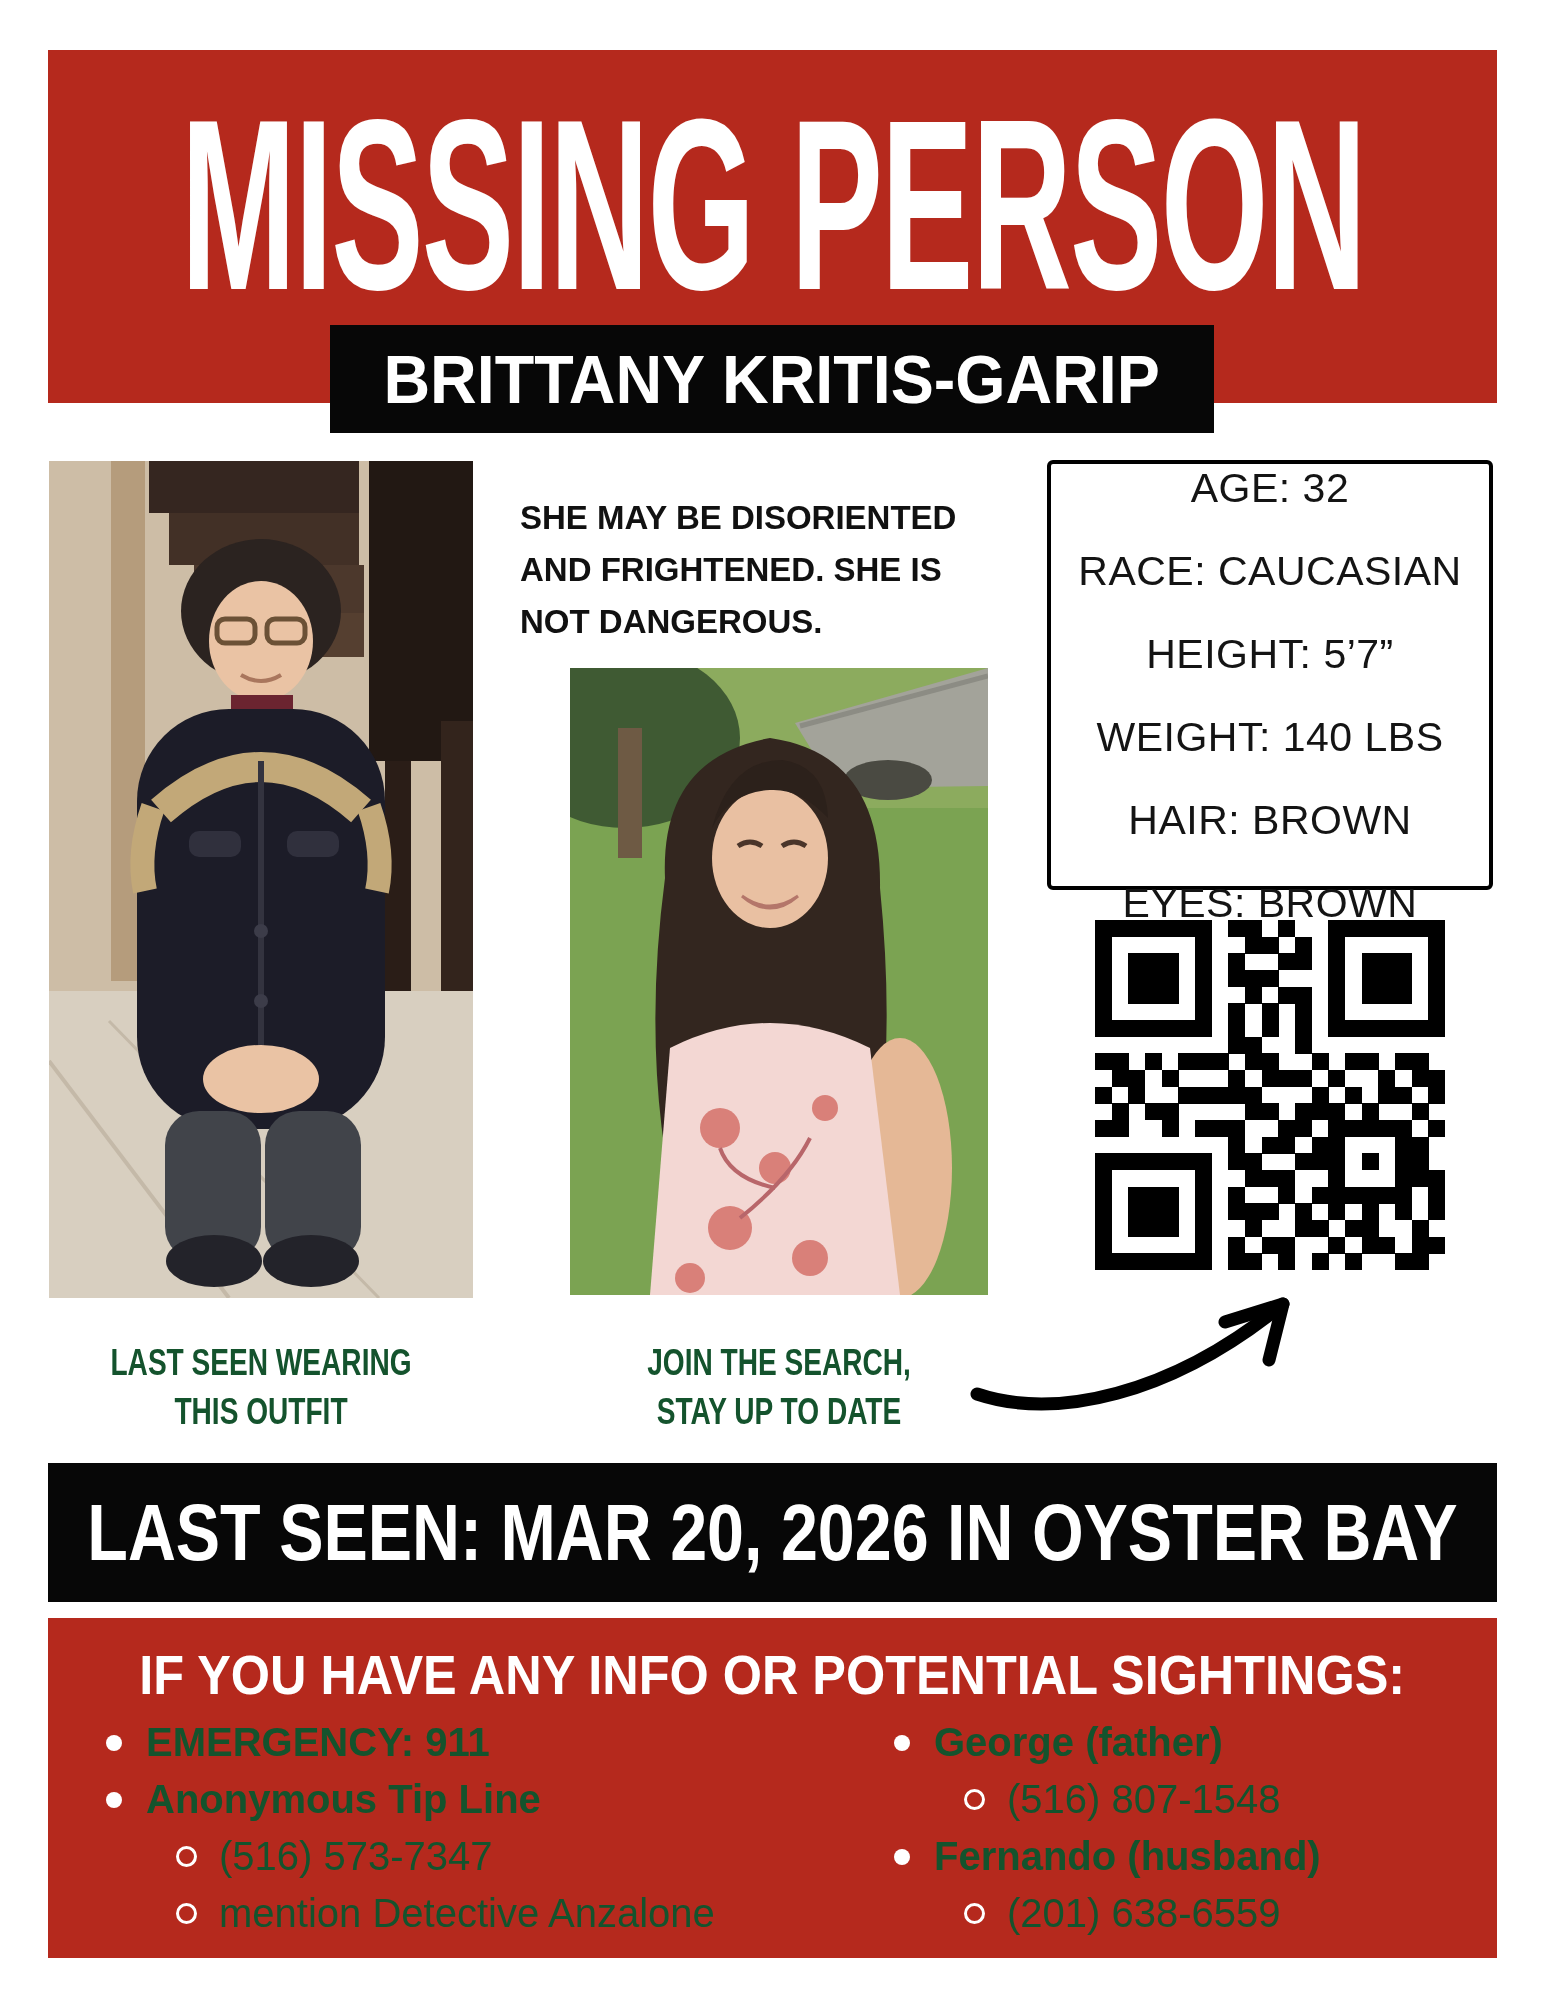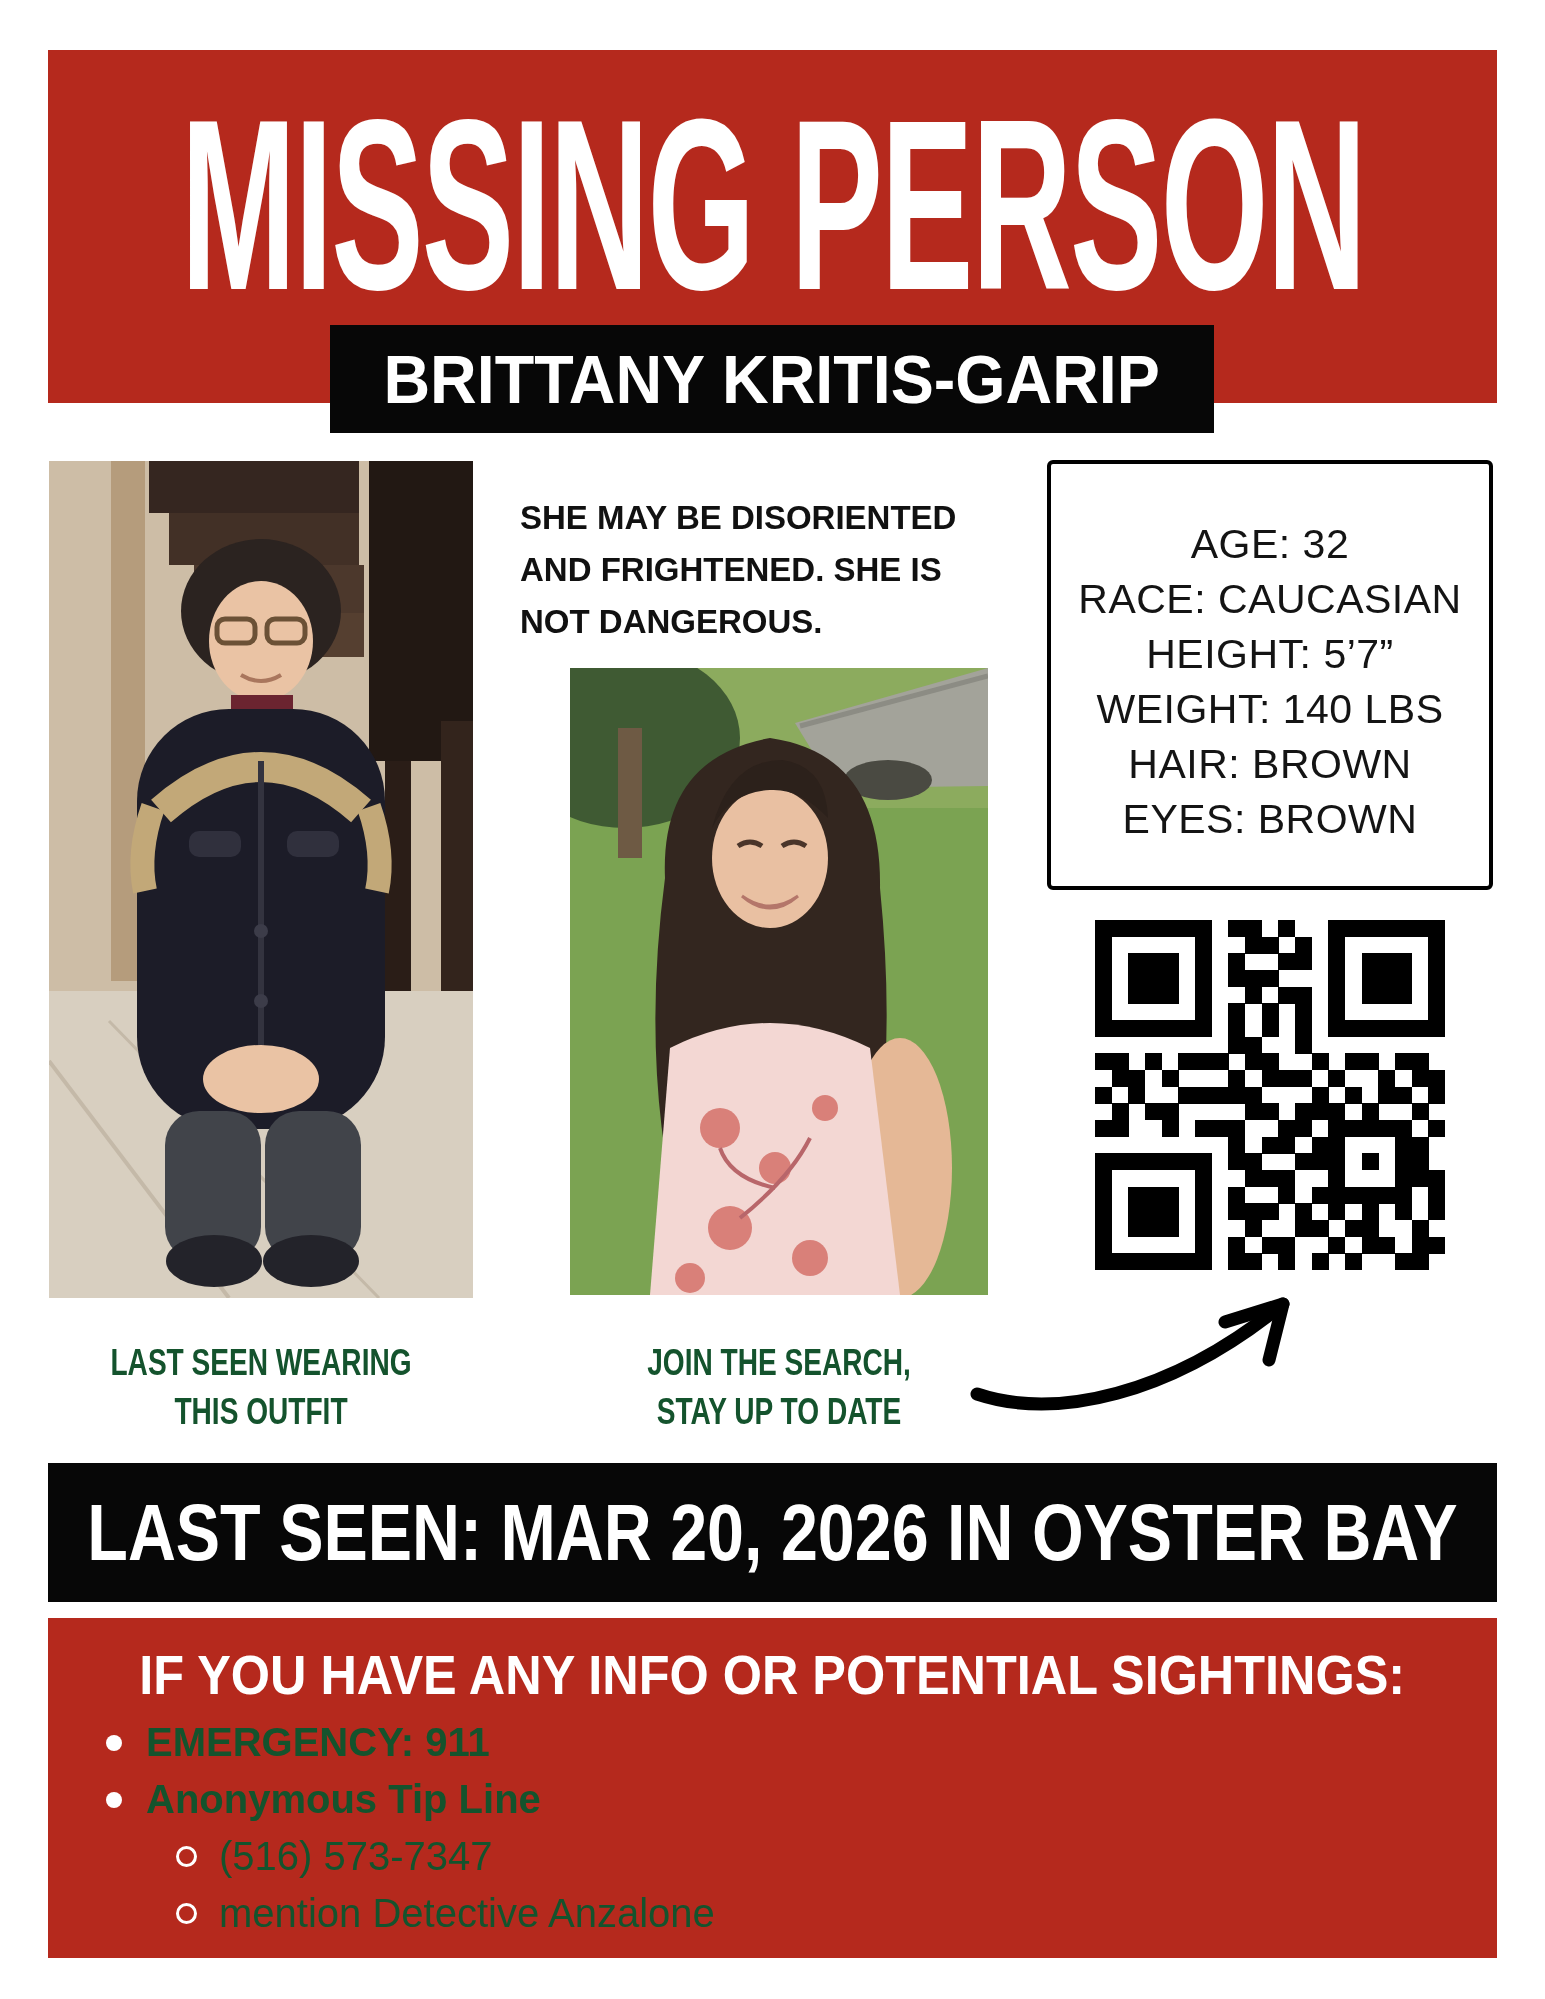--- a/index.html
+++ b/index.html
@@ -21,21 +21,21 @@
   
   .warning{left:520px;top:492px;width:500px;text-align:left;color:#111;
     font-weight:700;font-size:33px;line-height:52px;}
   .photo{overflow:hidden;}
   .photo svg{display:block;}
   .info-box{left:1047px;top:460px;width:446px;height:430px;border:4px solid #000;
     border-radius:6px;background:#fff;box-sizing:border-box;
     display:flex;flex-direction:column;justify-content:center;align-items:center;
     padding-top:14px;}
   .info-line{font-size:41px;line-height:55px;color:#141414;letter-spacing:0.5px;
-    white-space:nowrap;font-weight:400;}
+    white-space:nowrap;font-weight:400;margin-top:28px;}
   .qr-box{left:1095px;top:920px;width:350px;height:350px;}
   .caption{text-align:center;color:#14532d;font-weight:700;}
   .caption .inner{display:inline-block;transform:scaleX(0.78);transform-origin:center;
     font-size:36px;line-height:49px;white-space:nowrap;}
   .cap1{left:49px;top:1338px;width:424px;}
   .cap2{left:570px;top:1338px;width:418px;}
   
   .black-banner{left:48px;top:1463px;width:1449px;height:139px;background:var(--black,#070707);
     display:flex;align-items:center;justify-content:center;}
   .black-banner .txt{color:#fff;font-weight:700;font-size:80px;white-space:nowrap;
@@ -435,14 +435,32 @@
     <div class="b-row sub">
       <span class="ring"></span>
       <span>(516) 573-7347</span>
     </div>
     <div class="b-row sub">
       <span class="ring"></span>
       <span>mention Detective Anzalone</span>
     </div>
   </div>
 
+  <div class="col col-right">
+    <div class="b-row main">
+      <span class="dot"></span>
+      <span>George (father)</span>
+    </div>
+    <div class="b-row sub">
+      <span class="ring"></span>
+      <span>(516) 807-1548</span>
+    </div>
+    <div class="b-row main">
+      <span class="dot"></span>
+      <span>Fernando (husband)</span>
+    </div>
+    <div class="b-row sub">
+      <span class="ring"></span>
+      <span>(201) 638-6559</span>
+    </div>
+  </div>
 
 </div>
 
 </body></html>

